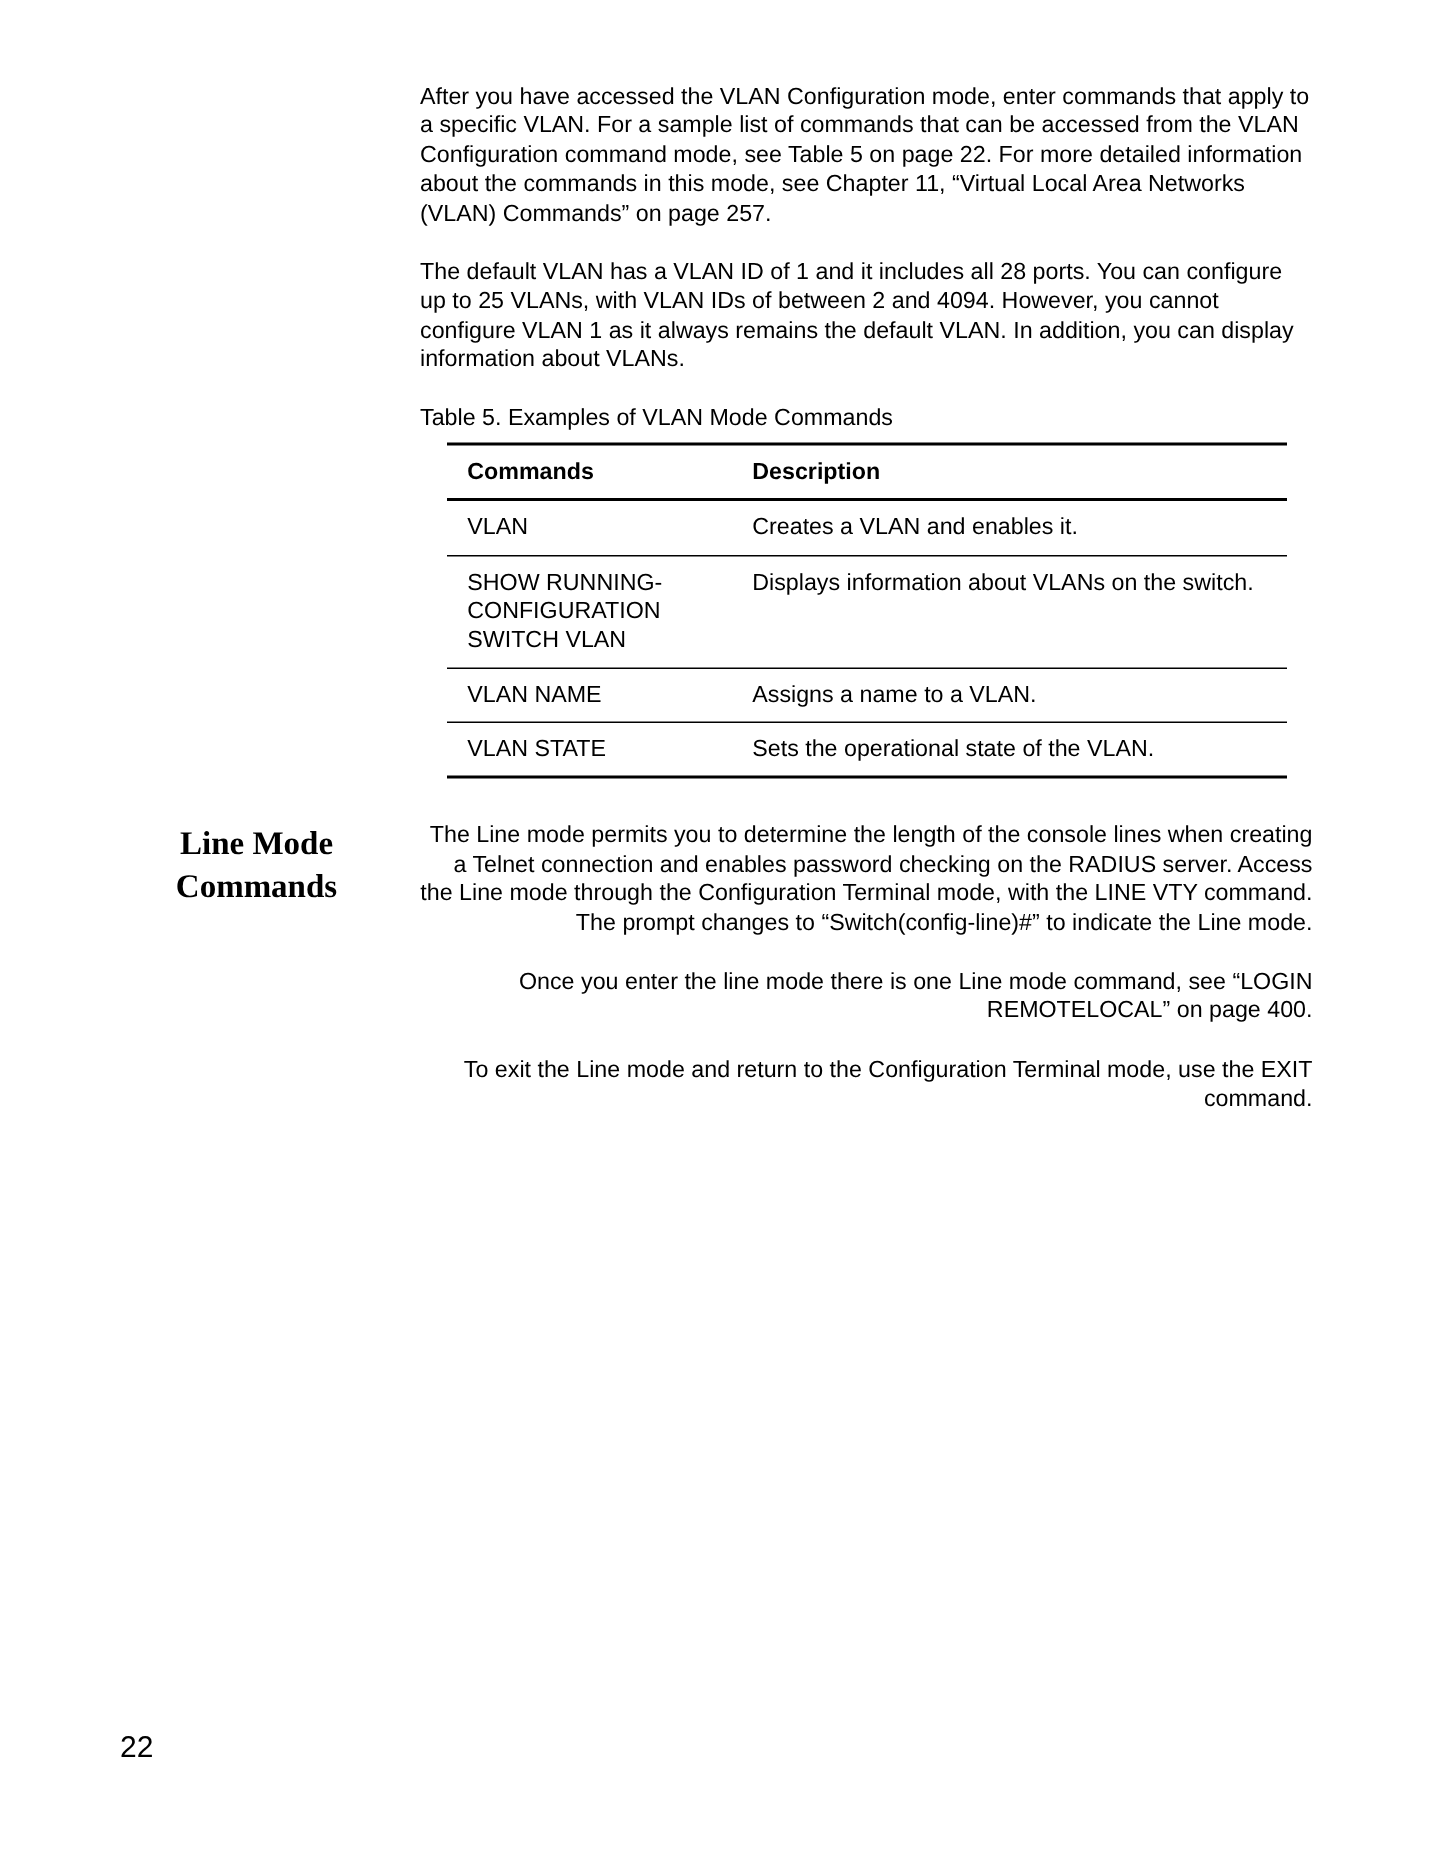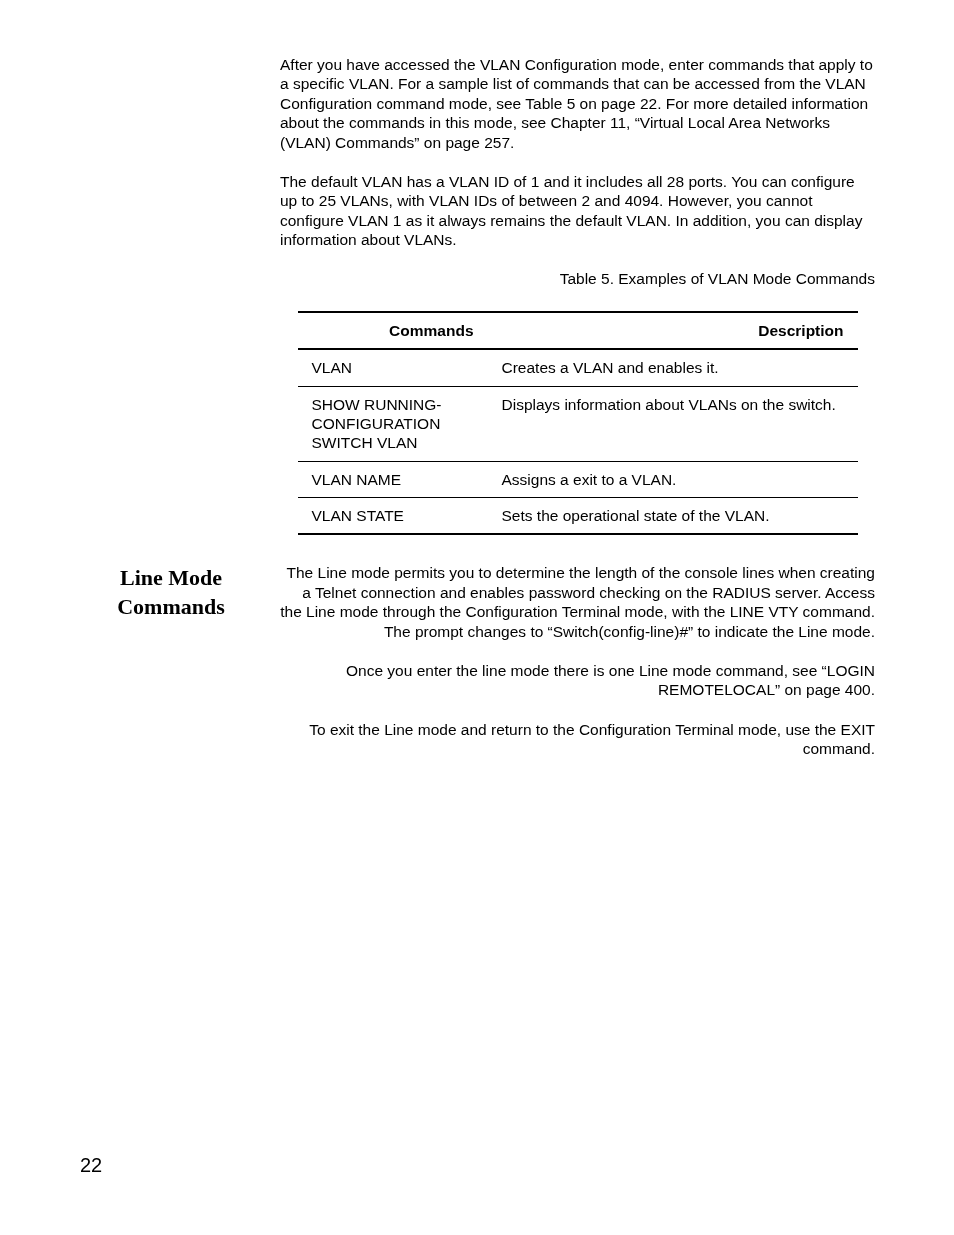--- a/index.html
+++ b/index.html
@@ -23,40 +23,40 @@
     margin-bottom: 50px;
   }
   .content-column {
     margin-left: 200px;
     width: 595px;
   }
   .para {
     margin-bottom: 20px;
   }
   .table-caption {
-    text-align: right;
-    margin-bottom: 22px;
+    text-align: left;
+    margin-bottom: 6px;
   }
   table.cmd-table {
     border-collapse: collapse;
     width: 560px;
     margin: 0 auto 28px auto;
   }
   table.cmd-table th, table.cmd-table td {
     border-top: 1px solid #000;
     border-bottom: 1px solid #000;
     padding: 8px 14px;
     text-align: left;
     vertical-align: top;
     font-size: 15.5px;
   }
   table.cmd-table thead th {
     border-top: 2.5px solid #000;
     border-bottom: 2.5px solid #000;
-    text-align: right;
+    text-align: left;
     font-weight: bold;
     margin-top: 16px;
   }
   table.cmd-table tbody tr:last-child td {
     border-bottom: 2.5px solid #000;
   }
   table.cmd-table .col-cmd { width: 190px; }
   .section-row {
     display: flex;
     align-items: flex-start;
@@ -109,21 +109,21 @@
         <tr>
           <td>VLAN</td>
           <td>Creates a VLAN and enables it.</td>
         </tr>
         <tr>
           <td>SHOW RUNNING-CONFIGURATION SWITCH VLAN</td>
           <td>Displays information about VLANs on the switch.</td>
         </tr>
         <tr>
           <td>VLAN NAME</td>
-          <td>Assigns a exit to a VLAN.</td>
+          <td>Assigns a name to a VLAN.</td>
         </tr>
         <tr>
           <td>VLAN STATE</td>
           <td>Sets the operational state of the VLAN.</td>
         </tr>
       </tbody>
     </table>
   </div>
 
   <div class="section-row">

